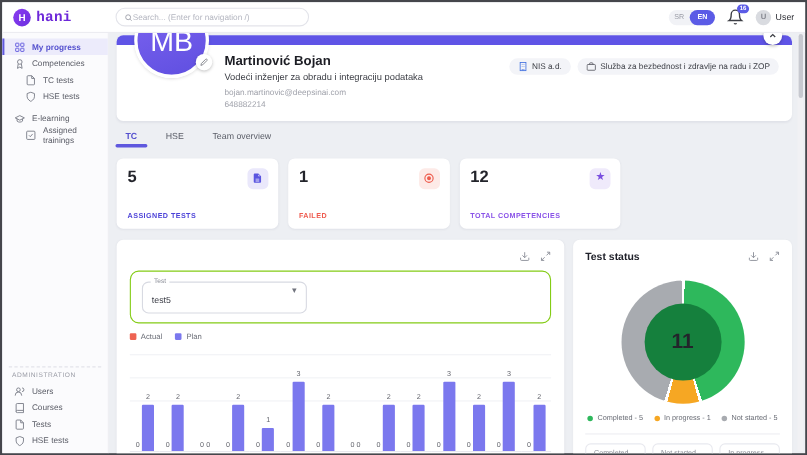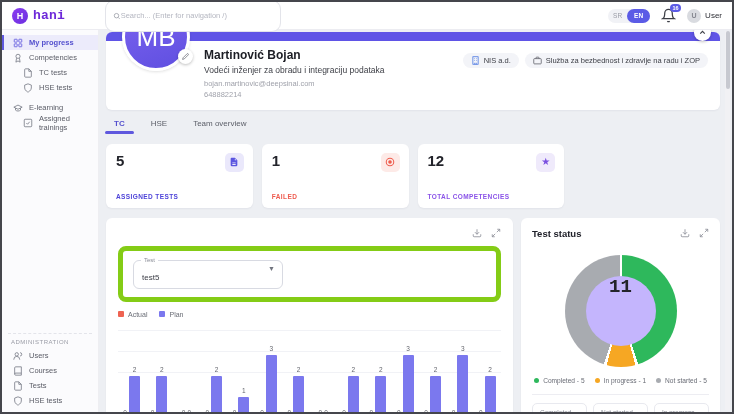--- a/index.html
+++ b/index.html
@@ -4,21 +4,21 @@
 <style>
   * { margin:0; padding:0; box-sizing:border-box; }
   html,body { width:734px; height:414px; overflow:hidden; font-family:"Liberation Sans", sans-serif; }
   .app { position:absolute; inset:0; border:2px solid #45464c; background:#edeff3; overflow:hidden; }
 
   
   .topbar { position:absolute; top:0; left:0; right:0; height:28px; background:#fff; border-bottom:1px solid #ececf1; display:flex; align-items:center; z-index:30; }
   .logo-wrap { width:97px; display:flex; align-items:center; gap:5px; padding-left:10px; flex:0 0 auto; }
   .logo-circle { width:16px; height:16px; border-radius:50%; background:linear-gradient(135deg,#8a3cf0,#6c2fe0); color:#fff; font-size:9px; font-weight:bold; display:flex; align-items:center; justify-content:center; }
   .logo-text { font-size:13px; font-weight:bold; color:#6d28d9; letter-spacing:.2px;font-family:Liberation Mono, monospace; }
-  .search-pill { margin-left:6px; width:176px; height:17px; border:1px solid #e3e4ea; border-radius:9px; display:flex; align-items:center; gap:0; padding:15px 7px; background:#fff; }
+  .search-pill { margin-left:6px; width:176px; height:17px; border:1px solid #e3e4ea; border-radius:9px; display:flex; align-items:center; gap:0; padding:0 7px; background:#fff; }
   .search-pill input { border:0; outline:0; font-size:7.5px; color:#5a5c66; width:100%; background:transparent; font-family:inherit; }
   .search-pill input::placeholder { color:#b4b6c0; }
   .top-right { margin-left:auto; display:flex; align-items:center; gap:11px; padding-right:10px; }
   .lang-toggle { display:flex; align-items:center; background:#f1f2f6; border-radius:8px; height:14px; }
   .lang-sr { font-size:6.5px; color:#9a9ca6; padding:0 5px; }
   .lang-en { font-size:6.5px; color:#fff; background:#5b5be6; border-radius:8px; height:14px; display:flex; align-items:center; padding:0 7px; font-weight:bold; }
   .bell-wrap { position:relative; width:15px; height:15px; color:#3c3e45; }
   .bell-badge { position:absolute; top:-4px; right:-5px; background:#5b5be6; color:#fff; font-size:5.5px; border-radius:7px; padding:1px 2.5px; font-weight:bold; }
   .user-wrap { display:flex; align-items:center; gap:4px; }
   .user-avatar { width:14px; height:14px; border-radius:50%; background:#d9dbe0; color:#84868f; font-size:7px; font-weight:bold; display:flex; align-items:center; justify-content:center; }
@@ -75,21 +75,21 @@
   .lab-indigo { color:#4d43d8; } .lab-red { color:#ee5a4e; } .lab-teal { color:#17b3be; } .lab-violet { color:#8a53e8; }
 
   
   .charts-row { display:flex; gap:8px; margin:10px 3px 0 6px; align-items:flex-start; }
   .panel-head { display:flex; align-items:center; }
   .panel-title { font-size:9.5px; font-weight:bold; color:#20212a; }
   .panel-actions { margin-left:auto; display:flex; gap:9px; color:#8b8e98; }
   .panel-actions .abtn { width:10px; height:10px; cursor:pointer; display:flex; }
 
   .results-card { width:407px; padding:10px 12px; flex:0 0 auto; }
-  .filter-row { border:5px solid #84cc16; border-radius:8px; margin-top:8px; padding:9px 10px 8px; }
+  .filter-row { border:1px solid #84cc16; border-radius:8px; margin-top:8px; padding:9px 10px 8px; }
   .select-box { position:relative; width:150px; border:1px solid #d8dae2; border-radius:6px; padding:5px 8px 4px; cursor:pointer; }
   .select-label { position:absolute; top:-4px; left:7px; background:#fff; padding:0 3px; font-size:6px; color:#8a8d97; }
   .select-value { font-size:8px; color:#3a3c45; }
   .select-caret { position:absolute; right:7px; top:4px; font-size:7px; color:#71747e; }
   .legend { display:flex; gap:12px; margin-top:9px; align-items:center; }
   .legend-item { display:flex; align-items:center; gap:4px; font-size:7px; color:#6a6d76; }
   .legend-swatch { width:6px; height:6px; border-radius:1px; display:inline-block; }
 
   .bar-chart { margin-top:14px; position:relative; }
   .grid-lines { position:absolute; left:0; right:0; bottom:25px; height:87px; }
@@ -98,21 +98,21 @@
   .cell { flex:1 1 0; display:flex; flex-direction:column; align-items:center; }
   .bars { height:87px; display:flex; align-items:flex-end; justify-content:center; gap:2px; width:100%; border-bottom:1px solid #e7e8ed; }
   .zero { font-size:6.5px; color:#63656d; line-height:1; margin-bottom:1px; }
   .barwrap { display:flex; flex-direction:column; align-items:center; }
   .vlabel { font-size:6.5px; color:#63656d; line-height:1; margin-bottom:2px; }
   .bar { width:11px; border-radius:1px 1px 0 0; }
 
   .status-card { flex:1 1 auto; padding:10px 11px; }
   .donut-wrap { position:relative; width:112px; height:112px; margin:16px auto 10px; }
   .donut { width:112px; height:112px; border-radius:50%; }
-  .donut-hole { position:absolute; inset:21px; background:#c4b5fd; border-radius:50%; display:flex; justify-content:center;font-family:Liberation Mono, monospace; }
+  .donut-hole { position:absolute; inset:21px; background:#15803d; border-radius:50%; display:flex; align-items:center; justify-content:center; }
   .donut-total { font-size:19px; font-weight:bold; color:#23242b; }
   .donut-legend { display:flex; justify-content:center; gap:10px; margin-top:6px; }
   .donut-legend .legend-item { font-size:6.6px; }
   .dot { width:5px; height:5px; border-radius:50%; display:inline-block; }
   .status-divider { border-top:1px solid #ededf2; margin-top:10px; }
   .mini-cards { display:flex; gap:6px; margin-top:8px; }
   .mini-card { flex:1; border:1px solid #e8e9ef; border-radius:5px; padding:5px 7px 6px; }
   .mini-label { font-size:6.5px; color:#8b8e98; }
 
   svg { display:block; width:100%; height:100%; }

